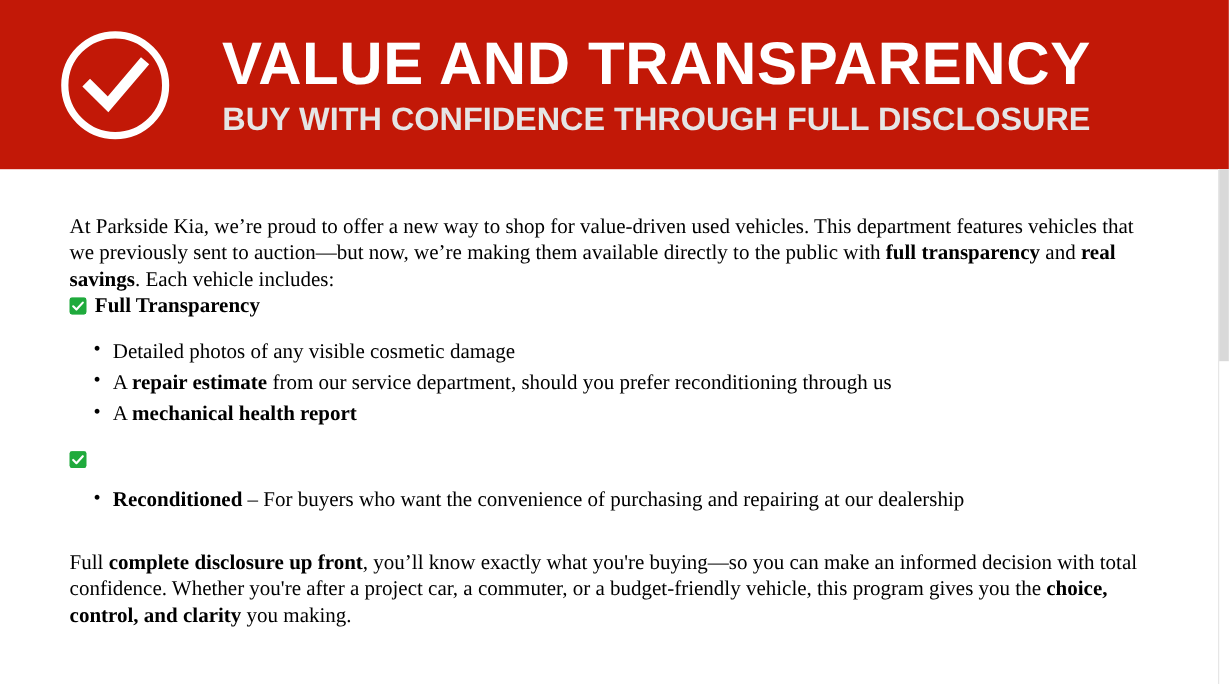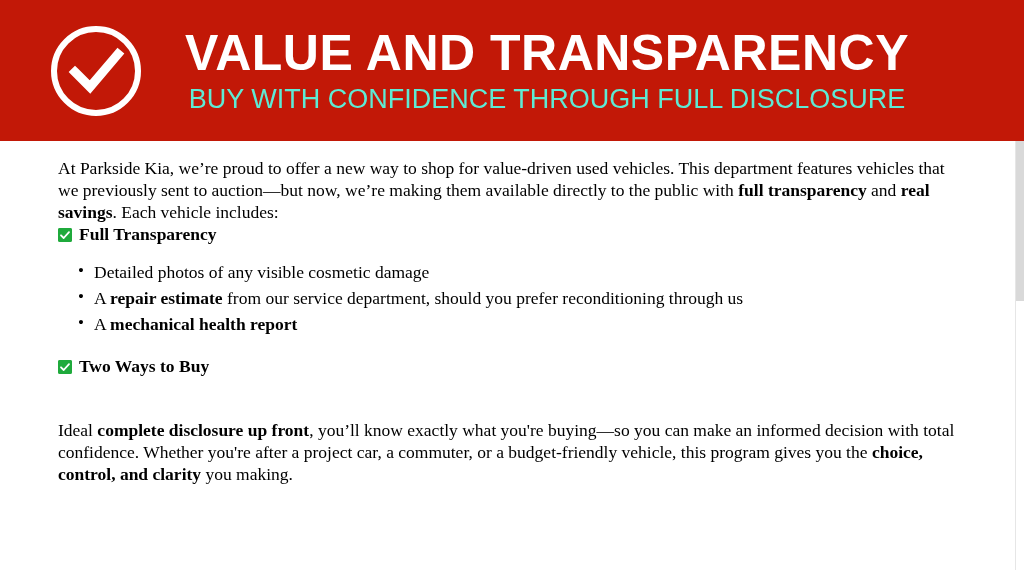--- a/index.html
+++ b/index.html
@@ -54,31 +54,31 @@
     font-weight: bold;
     font-size: 50px;
     line-height: 54px;
     letter-spacing: 0.5px;
     color: #ffffff;
     margin: 0;
     white-space: nowrap;
   }
   .banner-subtitle {
     font-family: "Liberation Sans", sans-serif;
-    font-weight: normal;
+    font-weight: bold;
     font-size: 27px;
     line-height: 34px;
-    color: #5eead4;
+    color: #e5e5e5;
     margin: 2px 0 0 0;
     white-space: nowrap;
   }
 
   
   .content {
-    padding: 16px 58px 0 58px;
+    padding: 36px 58px 0 58px;
     box-sizing: border-box;
   }
   p.para {
     font-size: 17.5px;
     line-height: 22px;
     margin: 0 0 0 0;
     text-align: left;
   }
   .intro {
     margin-bottom: 20px;
@@ -198,28 +198,28 @@
 
     <div class="gap-1"></div>
 
     <div class="section-heading">
       <span class="check-box">
         <svg viewBox="0 0 14 14" xmlns="http://www.w3.org/2000/svg">
           <rect x="0" y="0" width="14" height="14" rx="2" fill="#1faa3c"></rect>
           <path d="M3 7.3 L5.7 10 L11 4.2" fill="none" stroke="#ffffff" stroke-width="1.8" stroke-linecap="round" stroke-linejoin="round"></path>
         </svg>
       </span>
-      <span>Two Ways to Buy</span>
     </div>
     <ul class="bullets">
+      <li><span></span><b>Reconditioned</b><span> – For buyers who want the convenience of purchasing and repairing at our dealership</span></li>
     </ul>
 
     <div class="gap-2"></div>
 
-    <p class="para closing"><span>Ideal </span><b>complete disclosure up front</b><span>, you’ll know exactly what you're buying—so you can make an informed decision with total confidence. Whether you're after a project car, a commuter, or a budget-friendly vehicle, this program gives you the </span><b>choice, control, and clarity</b><span> you making.</span></p>
+    <p class="para closing"><span>Full </span><b>complete disclosure up front</b><span>, you’ll know exactly what you're buying—so you can make an informed decision with total confidence. Whether you're after a project car, a commuter, or a budget-friendly vehicle, this program gives you the </span><b>choice, control, and clarity</b><span> you making.</span></p>
 
   </div>
 
   <div class="scroll-edge">
     <div class="scroll-thumb"></div>
   </div>
 
 </div>
 
 </body></html>

